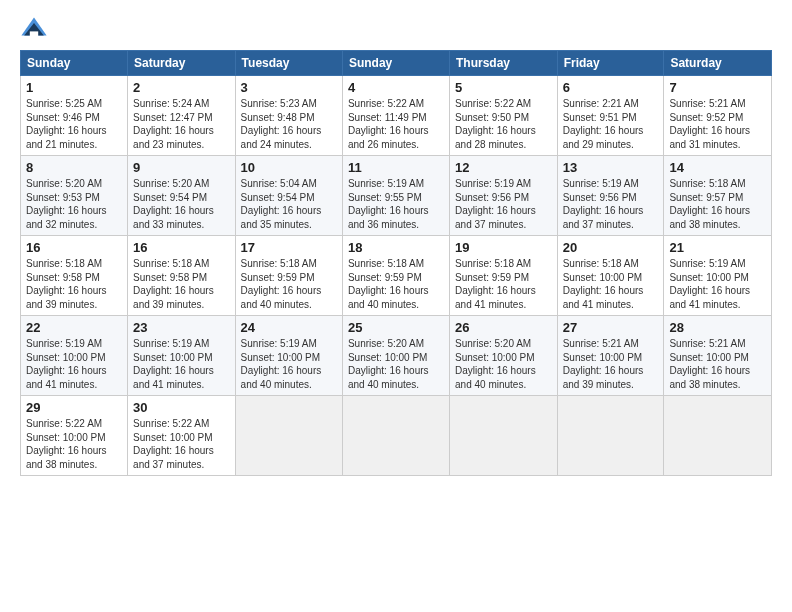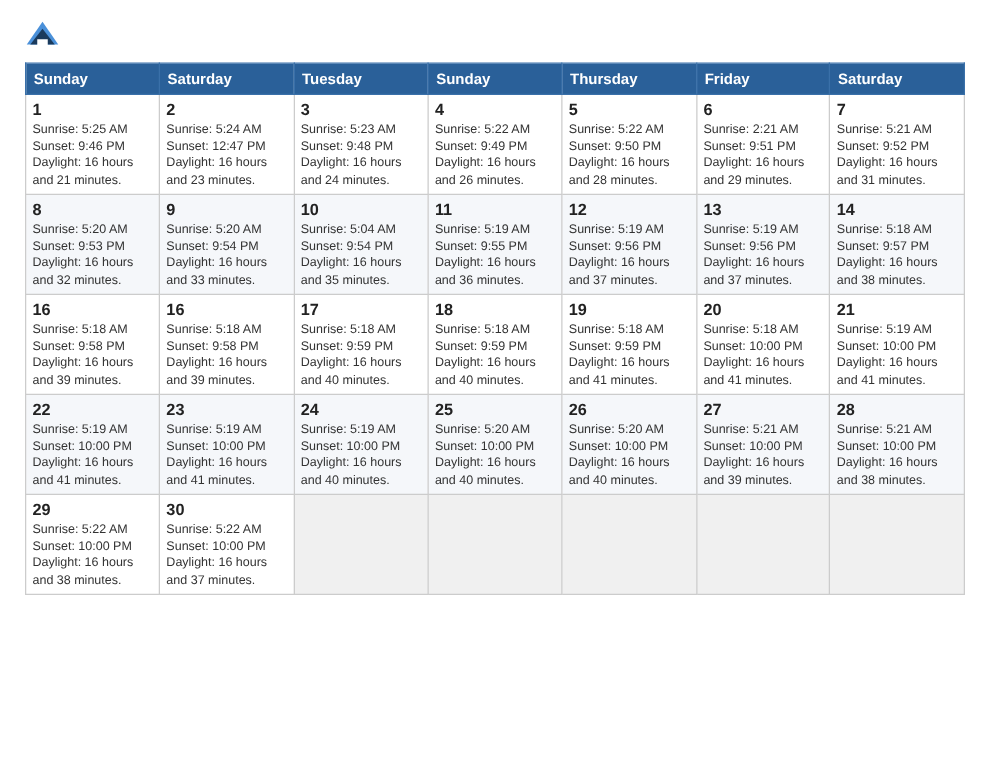--- a/index.html
+++ b/index.html
@@ -148,21 +148,21 @@
           <td>
             <span class="day-num">3</span>
             <div class="day-info">Sunrise: 5:23 AM
 Sunset: 9:48 PM
 Daylight: 16 hours
 and 24 minutes.</div>
           </td>
           <td>
             <span class="day-num">4</span>
             <div class="day-info">Sunrise: 5:22 AM
-Sunset: 9:49 PM
+Sunset: 11:49 PM
 Daylight: 16 hours
 and 26 minutes.</div>
           </td>
           <td>
             <span class="day-num">5</span>
             <div class="day-info">Sunrise: 5:22 AM
 Sunset: 9:50 PM
 Daylight: 16 hours
 and 28 minutes.</div>
           </td>

